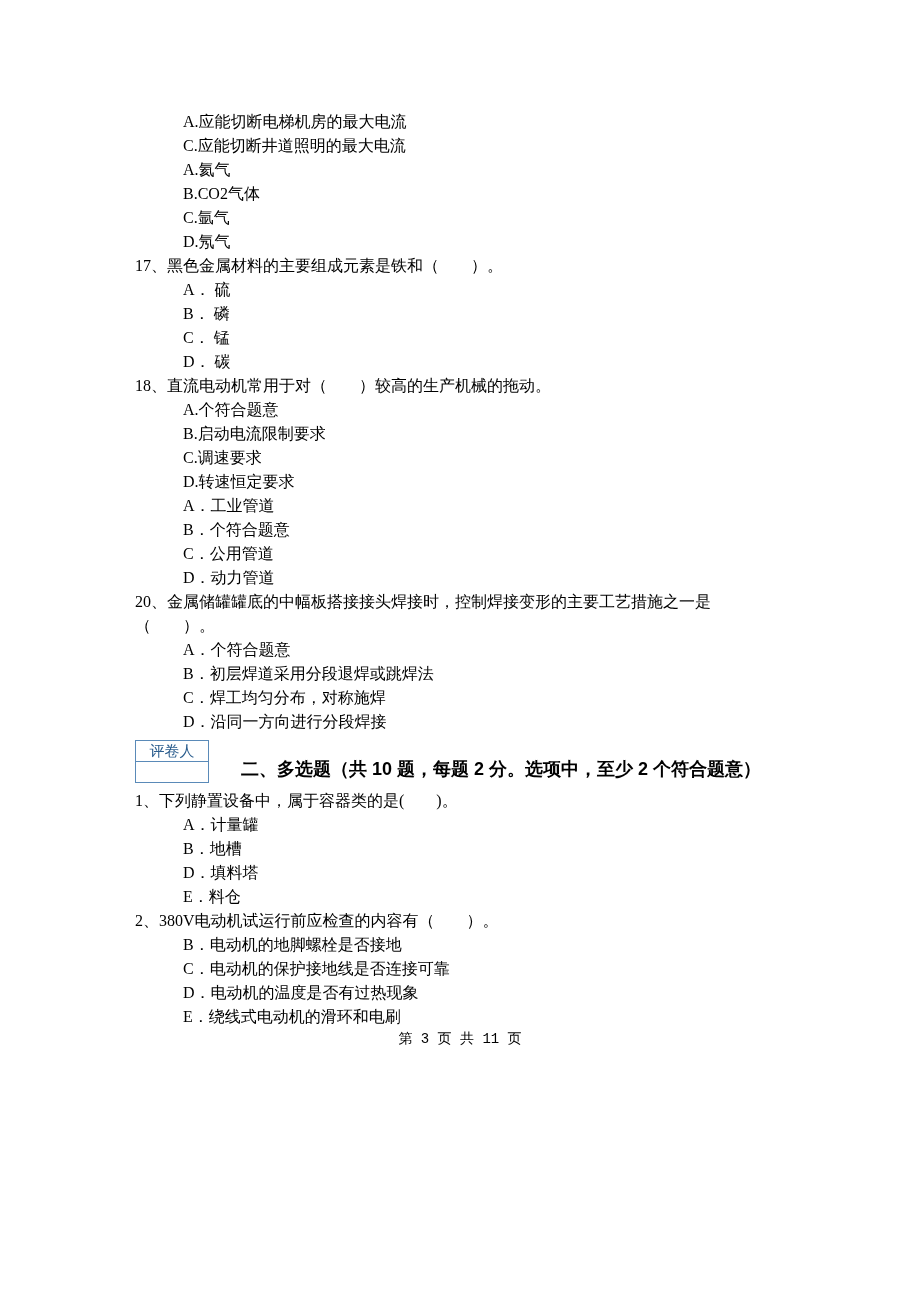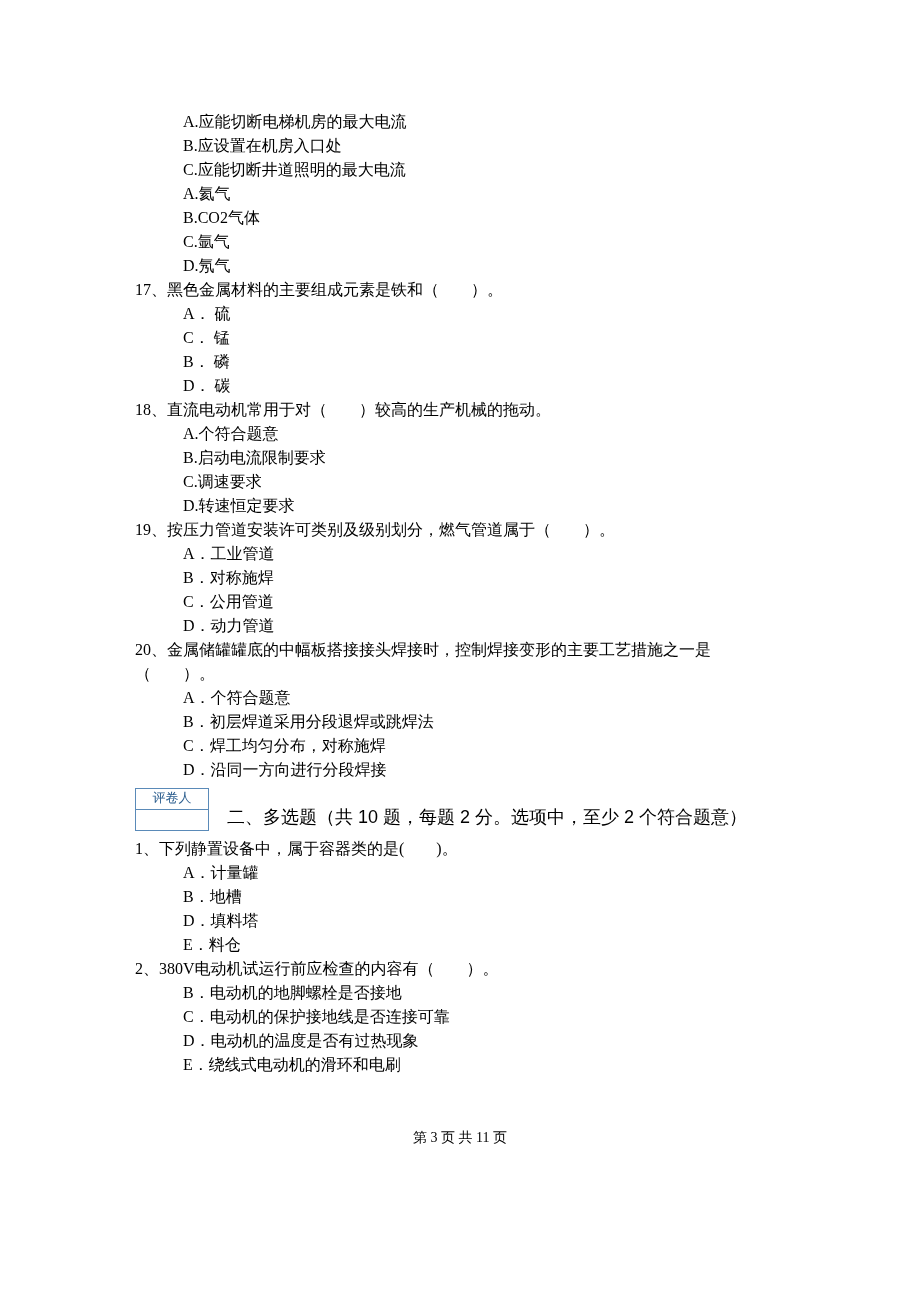--- a/index.html
+++ b/index.html
@@ -30,72 +30,69 @@
     margin-bottom: 6px;
   }
   .grader-box {
     border: 1px solid #5a8ab8;
     display: inline-block;
     width: 72px;
     margin-left: 0;
   }
   .grader-box .cell {
     text-align: center;
-    font-size: 13px;
+    font-size: 15px;
     color: #2c5e8e;
-    font-family: Liberation Mono, monospace;
+    font-family: Liberation Serif, serif;
     height: 20px;
     line-height: 20px;
   }
   .grader-box .cell.top {
     border-bottom: 1px solid #5a8ab8;
   }
   .section-title {
     font-family: "SimHei", "黑体", sans-serif;
-    font-weight: normal;
+    font-weight: bold;
     font-size: 18px;
-    margin-left: 18px;
+    margin-left: 32px;
     white-space: pre;
   }
   .footer {
     text-align: center;
     font-size: 14px;
-    font-family: Liberation Serif, serif;
-    margin-top: 50px;
+    font-family: Liberation Mono, monospace;
   }
 </style>
 </head>
 <body>
 
 <div class="page">
 
   <div class="option-line">A.应能切断电梯机房的最大电流</div>
-  <div class="option-line">B.应设置在机房入口处</div>
   <div class="option-line">C.应能切断井道照明的最大电流</div>
 
   <div class="option-line">A.氦气</div>
   <div class="option-line">B.CO2气体</div>
   <div class="option-line">C.氩气</div>
   <div class="option-line">D.氖气</div>
 
   <div class="question-line">17、黑色金属材料的主要组成元素是铁和（　　）。</div>
   <div class="option-line">A． 硫</div>
+  <div class="option-line">B． 磷</div>
   <div class="option-line">C． 锰</div>
-  <div class="option-line">B． 磷</div>
   <div class="option-line">D． 碳</div>
 
   <div class="question-line">18、直流电动机常用于对（　　）较高的生产机械的拖动。</div>
   <div class="option-line">A.个符合题意</div>
   <div class="option-line">B.启动电流限制要求</div>
   <div class="option-line">C.调速要求</div>
   <div class="option-line">D.转速恒定要求</div>
 
-  <div class="question-line">19、按压力管道安装许可类别及级别划分，燃气管道属于（　　）。</div>
   <div class="option-line">A．工业管道</div>
-  <div class="option-line">B．对称施焊</div>
+  <div class="option-line">B．个符合题意</div>
   <div class="option-line">C．公用管道</div>
   <div class="option-line">D．动力管道</div>
 
   <div class="question-line">20、金属储罐罐底的中幅板搭接接头焊接时，控制焊接变形的主要工艺措施之一是（　　）。</div>
   <div class="option-line">A．个符合题意</div>
   <div class="option-line">B．初层焊道采用分段退焊或跳焊法</div>
   <div class="option-line">C．焊工均匀分布，对称施焊</div>
   <div class="option-line">D．沿同一方向进行分段焊接</div>
 
   <div class="section-row">

